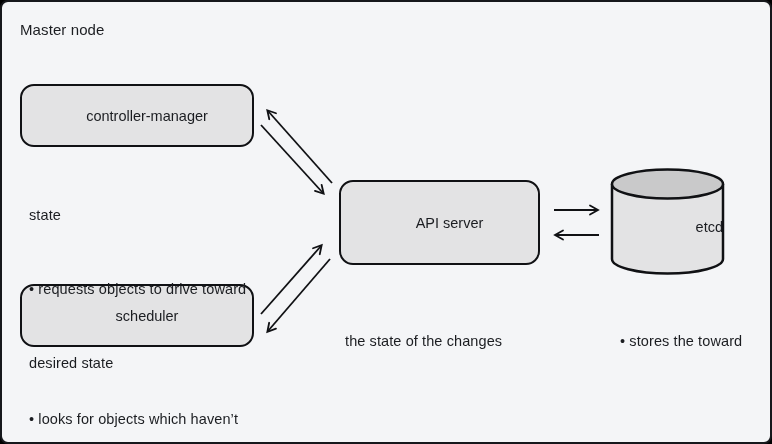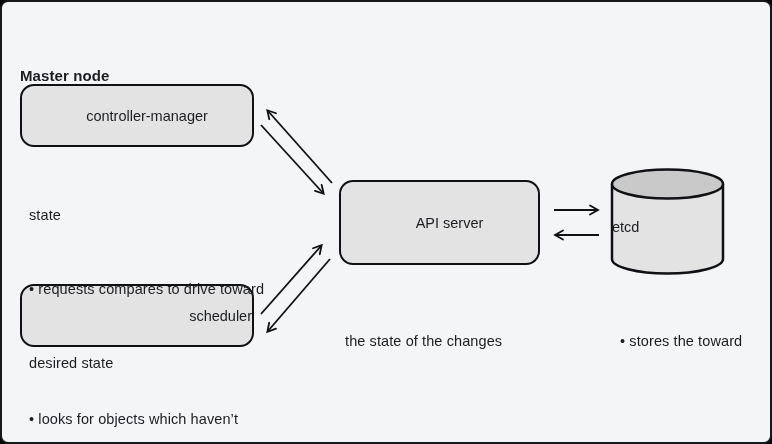--- a/index.html
+++ b/index.html
@@ -13,56 +13,55 @@
     border-radius: 8px;
     overflow: hidden;
     font-family: "Liberation Sans", "DejaVu Sans", sans-serif;
     color: #1b1d21;
   }
   .diagram-title {
     position: absolute;
     left: 18px;
     top: 19px;
     font-size: 15px;
-    font-weight: bold;
+    font-weight: normal;
     letter-spacing: 0.1px;
-    margin-top: 46px;
   }
   .node {
     position: absolute;
     box-sizing: border-box;
     background: #e3e3e4;
     border: 2.5px solid #101114;
     border-radius: 14px;
     display: flex;
     align-items: center;
     justify-content: center;
     font-size: 14.5px;
     padding-left: 20px;
   }
   .node-controller { left: 18px;  top: 82px;  width: 234px; height: 63px; }
-  .node-scheduler  { left: 18px;  top: 282px; width: 234px; height: 63px; justify-content: flex-end; }
+  .node-scheduler  { left: 18px;  top: 282px; width: 234px; height: 63px; }
   .node-api        { left: 337px; top: 178px; width: 201px; height: 85px; }
   .notes {
     position: absolute;
     font-size: 14.5px;
     line-height: 24.6px;
     white-space: pre;
     letter-spacing: 0.1px;
   }
   .notes-controller { left: 27px;  top: 152px; }
   .notes-scheduler  { left: 27px;  top: 356px; }
   .notes-api        { left: 343px; top: 278px; }
   .notes-etcd       { left: 618px; top: 278px; }
   .etcd-label {
     position: absolute;
     left: 610px;
     top: 217px;
-    width: 130px;
-    text-align: left;
+    width: 111px;
+    text-align: right;
     font-size: 14.5px;
   }
   svg.overlay {
     position: absolute;
     left: 0; top: 0;
     width: 772px; height: 444px;
     pointer-events: none;
   }
 </style>
 </head>
@@ -103,21 +102,21 @@
   </div>
 
   <div class="node node-api">
     <span>API server</span>
   </div>
 
   <div class="etcd-label">etcd</div>
 
   <div class="notes notes-controller">
     <div>state</div>
-    <div>• requests compares to drive toward</div>
+    <div>• requests objects to drive toward</div>
     <div>desired state</div>
   </div>
 
   <div class="notes notes-scheduler">
     <div>• looks for objects which haven’t</div>
     
     
   </div>
 
   <div class="notes notes-api">

